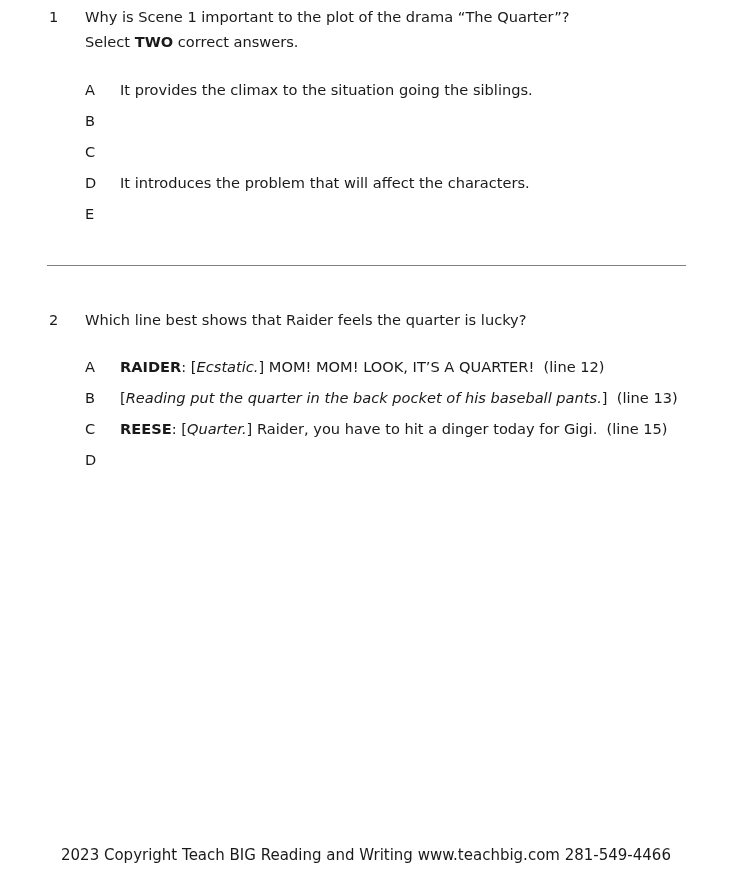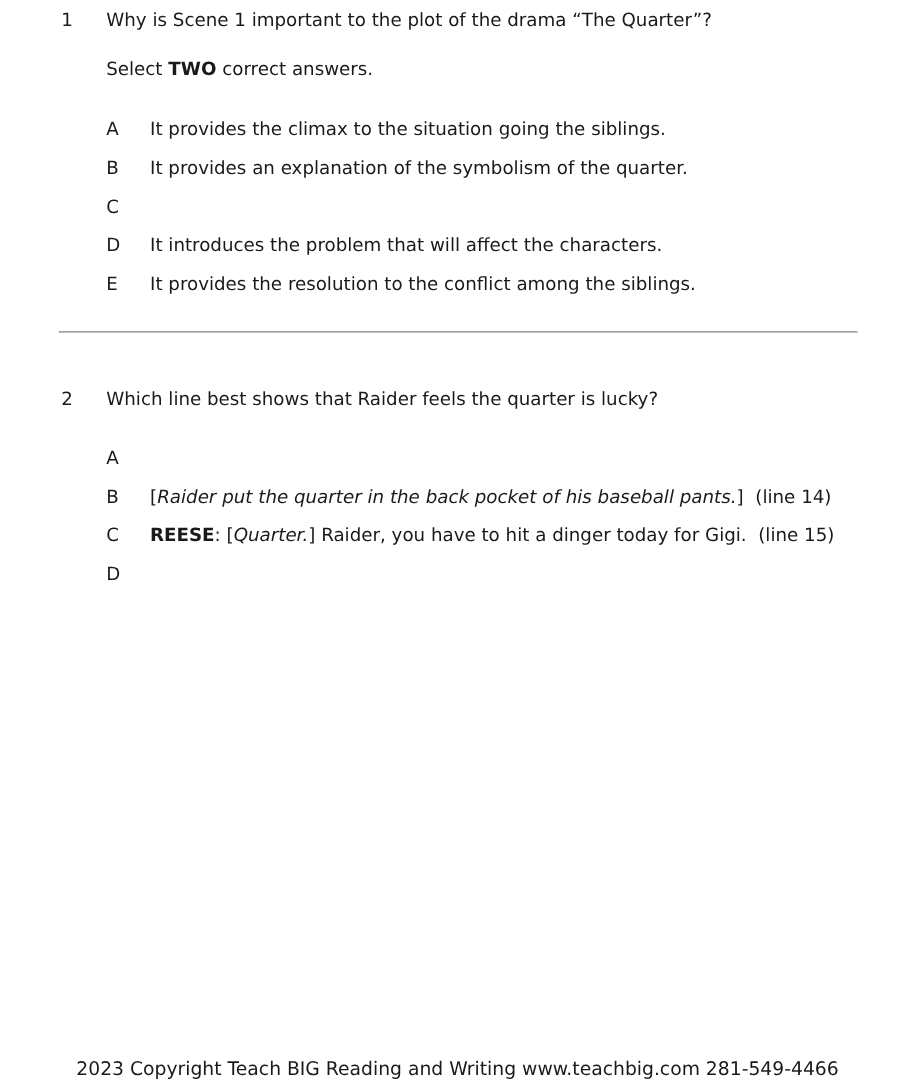--- a/index.html
+++ b/index.html
@@ -51,21 +51,21 @@
 
   .q-stem {
     flex: 1;
   }
 
   .q-instruction-row {
     display: flex;
     align-items: flex-start;
     font-size: 14.6px;
     line-height: 21px;
-    margin-top: 18px;
+    margin-top: 4px;
   }
   .q-instruction-spacer {
     width: 36px;
     min-width: 36px;
     padding-left: 49px;
     box-sizing: content-box;
   }
   .q-instruction-text { flex: 1; }
 
   
@@ -138,58 +138,57 @@
 
     <div class="options">
 
       <div class="option-row">
         <div class="option-letter">A</div>
         <div class="option-text">It provides the climax to the situation going the siblings.</div>
       </div>
 
       <div class="option-row">
         <div class="option-letter">B</div>
-        <div class="option-text">It provides an explanation of the symbolism of the quarter.</div>
       </div>
 
       <div class="option-row">
         <div class="option-letter">C</div>
       </div>
 
       <div class="option-row">
         <div class="option-letter">D</div>
         <div class="option-text">It introduces the problem that will affect the characters.</div>
       </div>
 
       <div class="option-row">
         <div class="option-letter">E</div>
-        <div class="option-text">It provides the resolution to the conflict among the siblings.</div>
       </div>
 
     </div>
   </div>
 
   <div class="divider"></div>
 
   <div class="question-block" id="question-2">
 
     <div class="q-row">
       <div class="q-number">2</div>
       <div class="q-stem">Which line best shows that Raider feels the quarter is lucky?</div>
     </div>
 
     <div class="options">
 
       <div class="option-row">
         <div class="option-letter">A</div>
+        <div class="option-text"><b>RAIDER</b><span>: [</span><i>Ecstatic.</i><span>] </span><span>MOM! MOM! LOOK, IT’S A QUARTER!</span><span>  (line 12)</span></div>
       </div>
 
       <div class="option-row">
         <div class="option-letter">B</div>
-        <div class="option-text"><b></b><span>[</span><i>Raider put the quarter in the back pocket of his baseball pants.</i><span>]</span><span></span><span>  (line 14)</span></div>
+        <div class="option-text"><b></b><span>[</span><i>Reading put the quarter in the back pocket of his baseball pants.</i><span>]</span><span></span><span>  (line 13)</span></div>
       </div>
 
       <div class="option-row">
         <div class="option-letter">C</div>
         <div class="option-text"><b>REESE</b><span>: [</span><i>Quarter.</i><span>] </span><span>Raider, you have to hit a dinger today for Gigi.</span><span>  (line 15)</span></div>
       </div>
 
       <div class="option-row">
         <div class="option-letter">D</div>
       </div>

